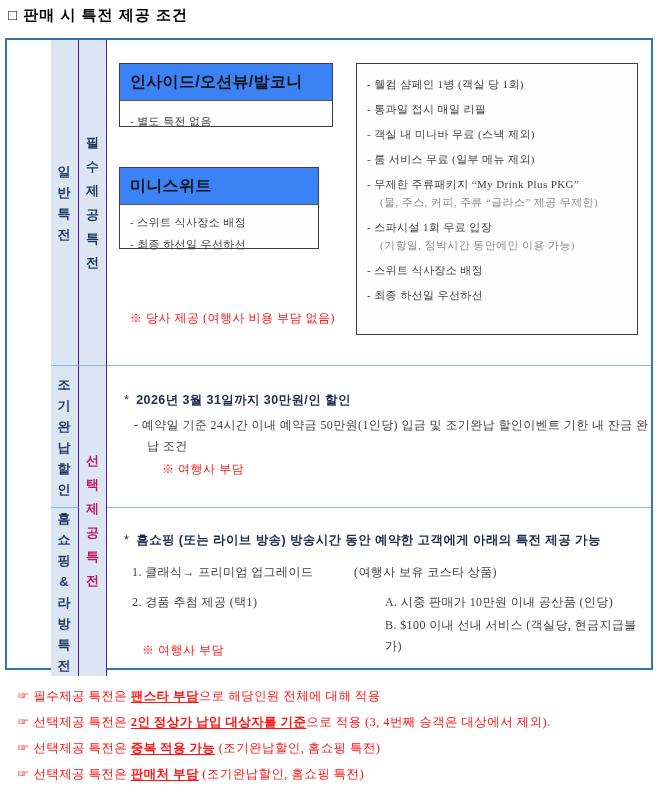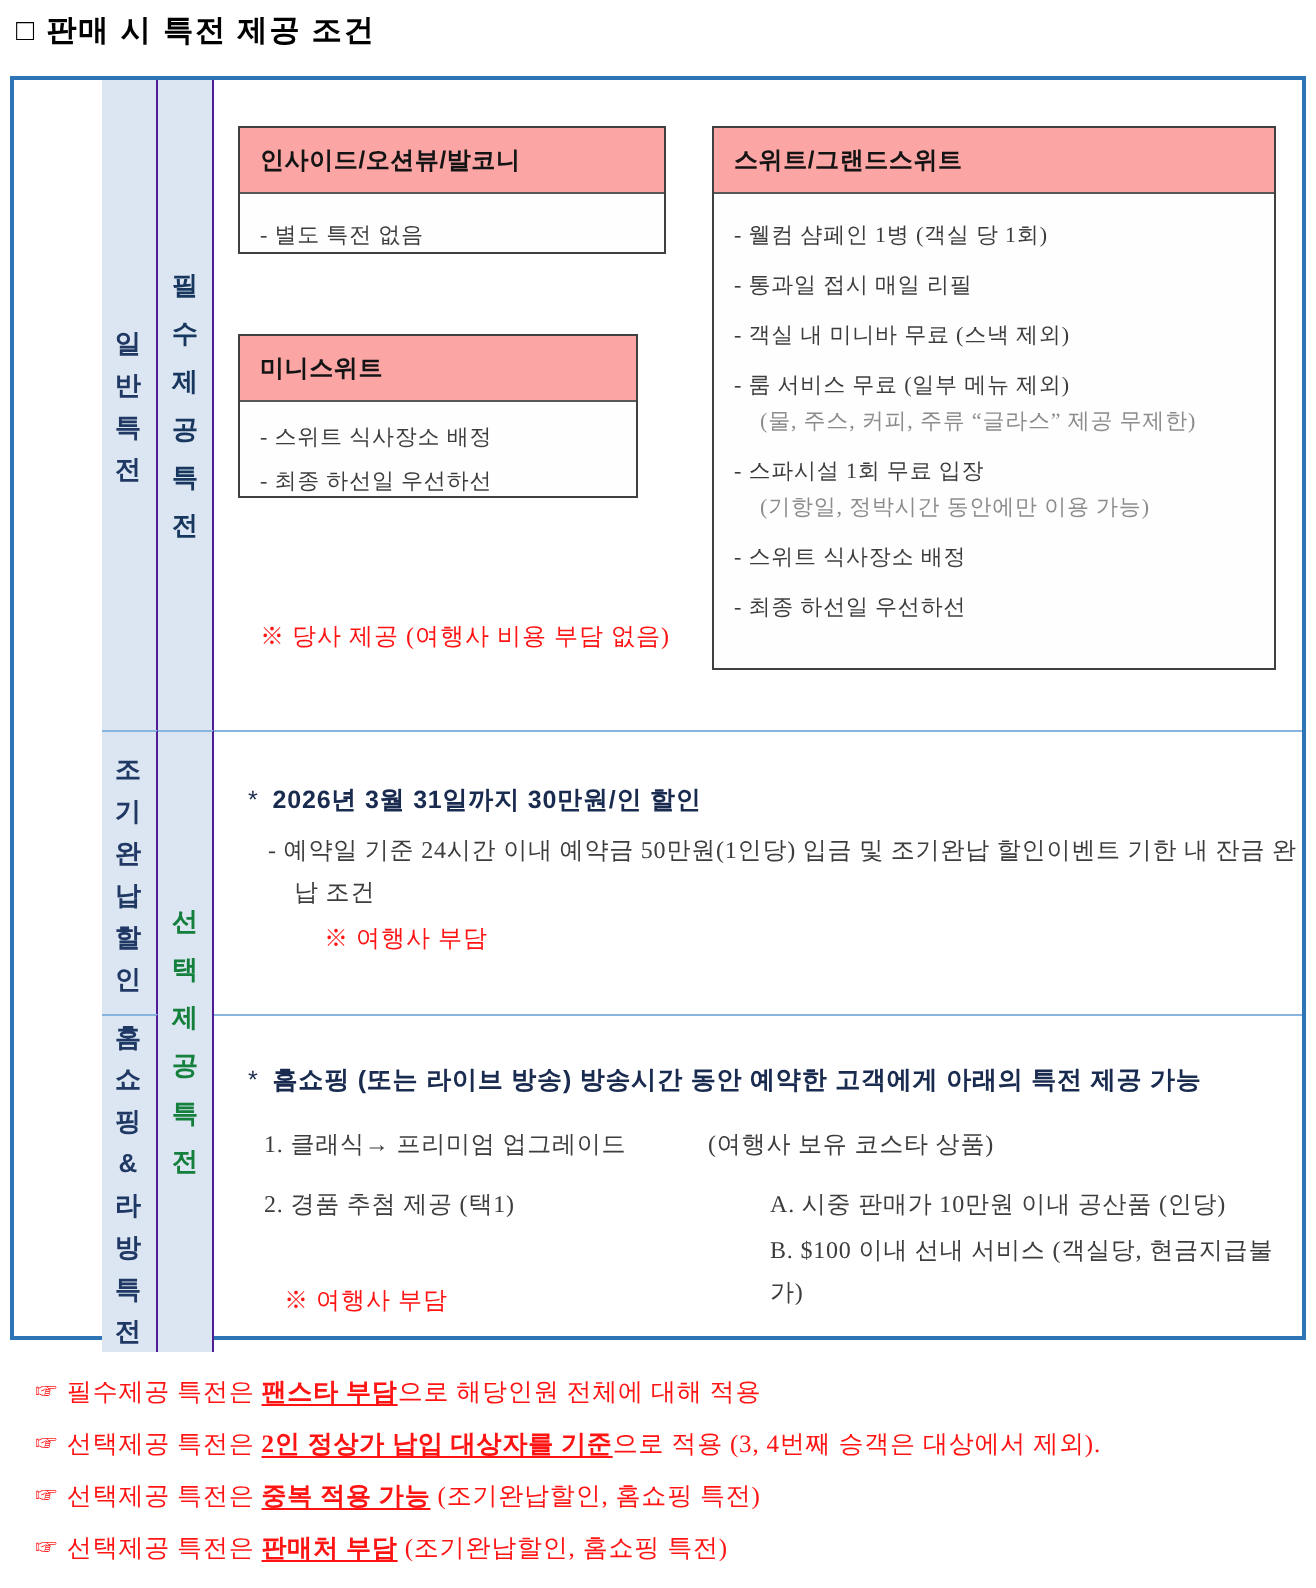--- a/index.html
+++ b/index.html
@@ -29,28 +29,28 @@
     display:flex;align-items:center;justify-content:center;text-align:center;
     font-weight:bold;font-size:13px;line-height:21px;color:#1f3864;
     white-space:pre-line;letter-spacing:1px;margin-left:44px;
   }
   .vhead{display:flex;align-items:center;justify-content:center;}
   .vhead .vtxt{
     width:15px;word-break:break-all;text-align:center;
     font-weight:bold;font-size:13px;line-height:24px;
   }
   .vtxt.required{color:#17375e;}
-  .vtxt.optional{color:#15803d;text-align:center;}
+  .vtxt.optional{color:#be185d;text-align:center;}
   
   .inner-box{
     position:absolute;border:1px solid #404040;background:#fefefe;box-sizing:border-box;
   }
   .inner-box .hd{
-    padding:8px 10px 7px 10px;background:#fca5a5;border-bottom:1px solid #595959;
-    font-weight:bold;font-size:12px;color:#141414;letter-spacing:0.3px;
+    padding:8px 10px 7px 10px;background:#3b82f6;border-bottom:1px solid #595959;
+    font-weight:bold;font-size:16px;color:#141414;letter-spacing:0.3px;
   }
   .inner-box .bd{
     padding:3px 10px 2px 10px;font-size:11px;color:#3d3d3d;
     font-family:"Liberation Serif","DejaVu Serif",serif;letter-spacing:0.4px;
   }
   .bd .it{margin:10px 0;}
   .bd .it-tight{margin:7px 0;}
   .bd .sub{color:#8c8c8c;margin:-7px 0 10px 13px;}
   
   .red-note{
@@ -99,26 +99,26 @@
 
     <div class="inner-box" style="left:12px;top:127px;width:200px;height:82px;">
       <div class="hd">미니스위트</div>
       <div class="bd">
         <div class="it it-tight">- 스위트 식사장소 배정</div>
         <div class="it it-tight">- 최종 하선일 우선하선</div>
       </div>
     </div>
 
     <div class="inner-box" style="left:249px;top:23px;width:282px;height:272px;">
-      <div class="hd">스위트/그랜드스위트</div>
       <div class="bd">
         <div class="it">- 웰컴 샴페인 1병 (객실 당 1회)</div>
         <div class="it">- 통과일 접시 매일 리필</div>
         <div class="it">- 객실 내 미니바 무료 (스낵 제외)</div>
         <div class="it">- 룸 서비스 무료 (일부 메뉴 제외)</div>
+        <div class="it">- 무제한 주류패키지 “My Drink Plus PKG”</div>
         <div class="sub">(물, 주스, 커피, 주류 “글라스” 제공 무제한)</div>
         <div class="it">- 스파시설 1회 무료 입장</div>
         <div class="sub">(기항일, 정박시간 동안에만 이용 가능)</div>
         <div class="it">- 스위트 식사장소 배정</div>
         <div class="it">- 최종 하선일 우선하선</div>
       </div>
     </div>
 
     <div class="red-note" style="left:23px;top:270px;">※ 당사 제공 (여행사 비용 부담 없음)</div>
   </div>

